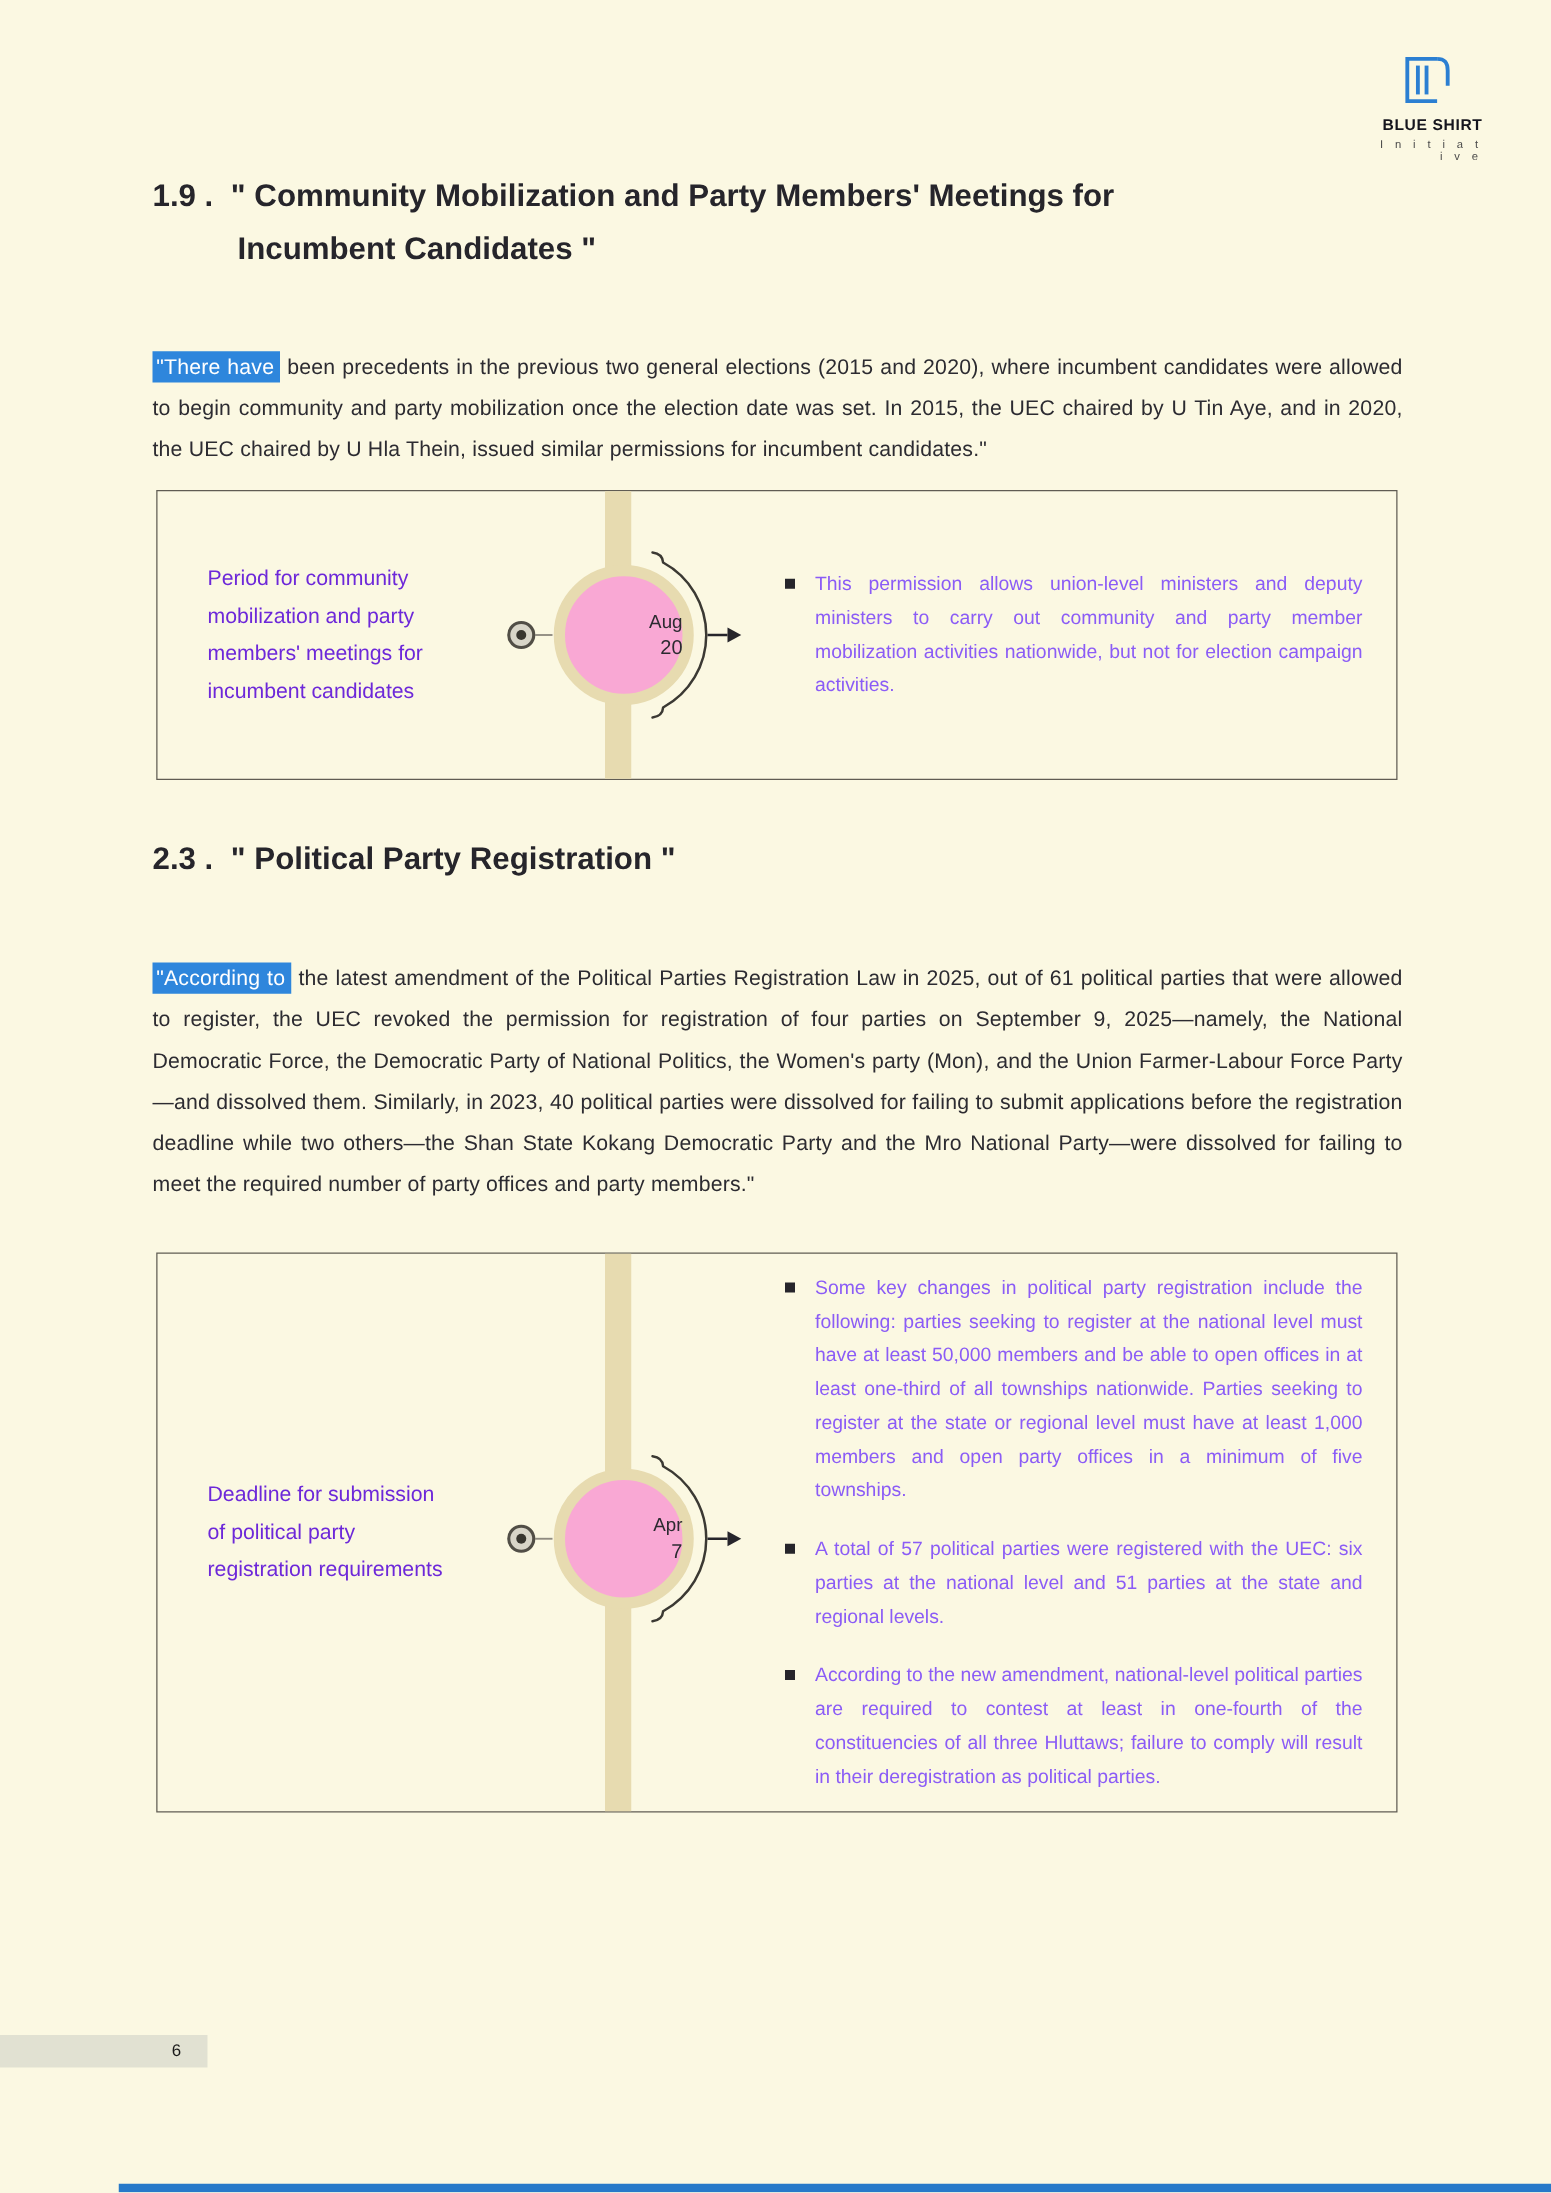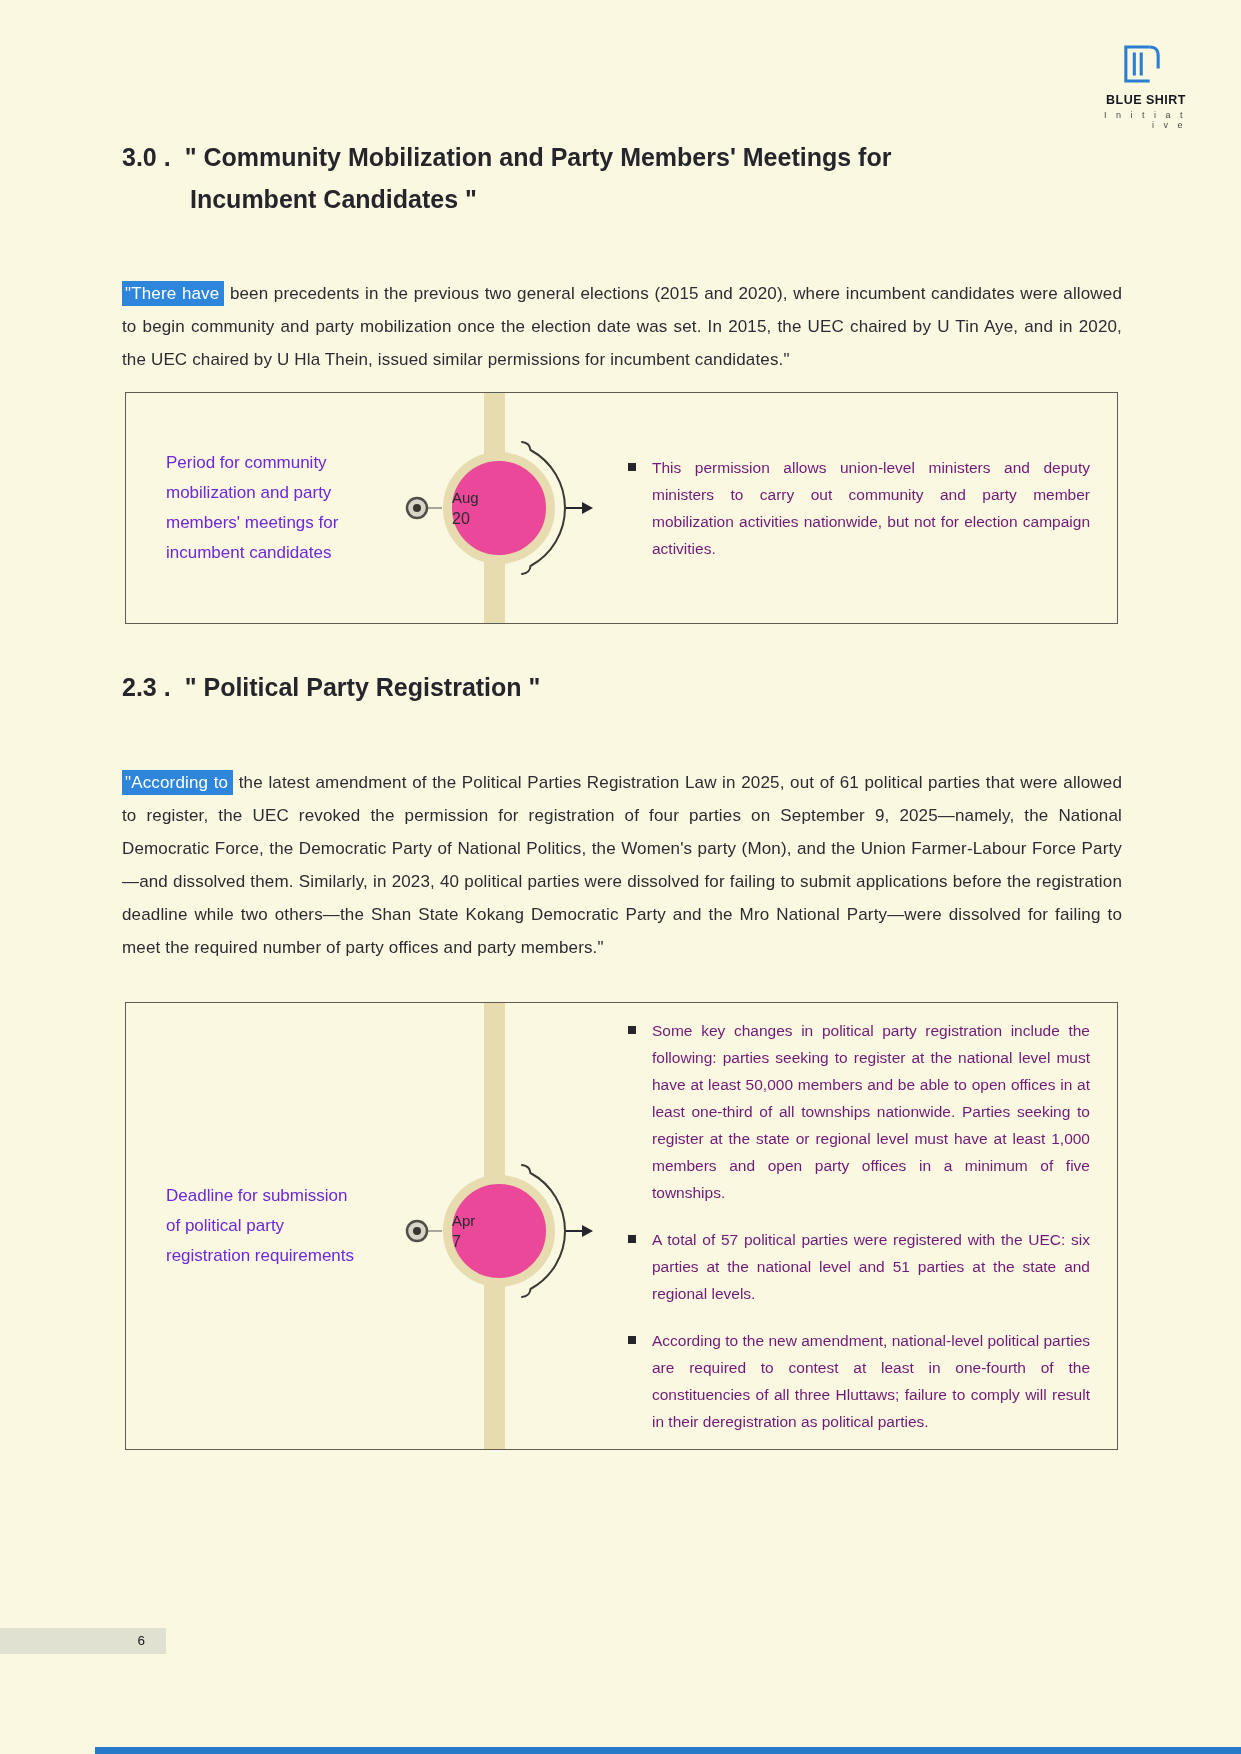--- a/index.html
+++ b/index.html
@@ -28,31 +28,31 @@
 
   
   .tbox{position:absolute;left:125px;width:991px;border:1px solid #605c53;}
   #box22{top:392px;height:230px;}
   #box23{top:1002px;height:446px;}
   .band{position:absolute;left:358px;top:0;height:100%;width:21px;background:#e7dbb0;}
   .deco-svg{position:absolute;left:0;top:0;width:100%;height:100%;}
   .blabel{position:absolute;left:40px;top:0;height:100%;width:240px;display:flex;align-items:center;
           font-size:17px;line-height:30px;white-space:pre-line;color:#6d28d9;}
   .date-circle{position:absolute;left:317px;width:112px;height:112px;box-sizing:border-box;
-               border:9px solid #e7dbb0;border-radius:50%;background:#ec4899;
-               display:flex;flex-direction:column;align-items:flex-start;justify-content:center;}
+               border:9px solid #e7dbb0;border-radius:50%;background:#f9a8d4;
+               display:flex;flex-direction:column;align-items:flex-end;justify-content:center;}
   #box22 .date-circle{top:59px;}
   #box23 .date-circle{top:172px;}
   .month{font-size:15px;color:#2b2a30;}
   .day{font-size:16px;margin-top:4px;color:#2b2a30;}
 
   .bullets{position:absolute;left:500px;width:464px;top:0;height:100%;margin:0;padding:0;
            display:flex;flex-direction:column;justify-content:center;gap:20px;}
   .bullets li{list-style:none;position:relative;padding-left:26px;text-align:justify;
-              font-size:15.5px;line-height:27px;color:#701a75;}
+              font-size:15.5px;line-height:27px;color:#8b5cf6;}
   .bullets li::before{content:"";position:absolute;left:2px;top:9px;width:8px;height:8px;background:#26252b;}
 
   
   .page-band{position:absolute;top:1628px;left:0;width:166px;height:26px;background:#e1e1d2;}
   .page-num{position:absolute;right:21px;top:0;line-height:26px;font-size:13.5px;color:#191919;}
   .bottom-bar{position:absolute;top:1747px;left:95px;right:0;height:7px;background:#2779c9;}
 </style>
 </head>
 <body>
 
@@ -63,21 +63,21 @@
       <path d="M36 4 H5 V48 H36" fill="none" stroke="#2b7fd2" stroke-width="4"></path>
       <rect x="14" y="11" width="4" height="30" fill="#2b7fd2"></rect>
       <rect x="23" y="11" width="4" height="30" fill="#2b7fd2"></rect>
       <path d="M36 4 C45 4 47 9 47 16 L47 32" fill="none" stroke="#2b7fd2" stroke-width="4"></path>
     </svg>
     <div class="logo-title">BLUE SHIRT</div>
     <div class="logo-sub">I n i t i a t i v e</div>
   </div>
 
   <div class="h-section" id="h22">
-    <div class="h-line"><span class="h-num">3.0 .</span><span>" Community Mobilization and Party Members' Meetings for</span></div>
+    <div class="h-line"><span class="h-num">1.9 .</span><span>" Community Mobilization and Party Members' Meetings for</span></div>
     <div class="h-line2">Incumbent Candidates "</div>
   </div>
 
   <p class="para" id="p22"><span class="hl">"There have</span><span> been precedents in the previous two general elections (2015 and 2020), where incumbent candidates were allowed to begin community and party mobilization once the election date was set. In 2015, the UEC chaired by U Tin Aye, and in 2020, the UEC chaired by U Hla Thein, issued similar permissions for incumbent candidates."</span></p>
 
   <div class="tbox" id="box22">
     <div class="band"></div>
     <svg class="deco-svg" viewBox="0 0 991 230">
       <g>
         <circle cx="291" cy="115" r="10" fill="#d8d5c8" stroke="#514e46" stroke-width="2.5"></circle>

